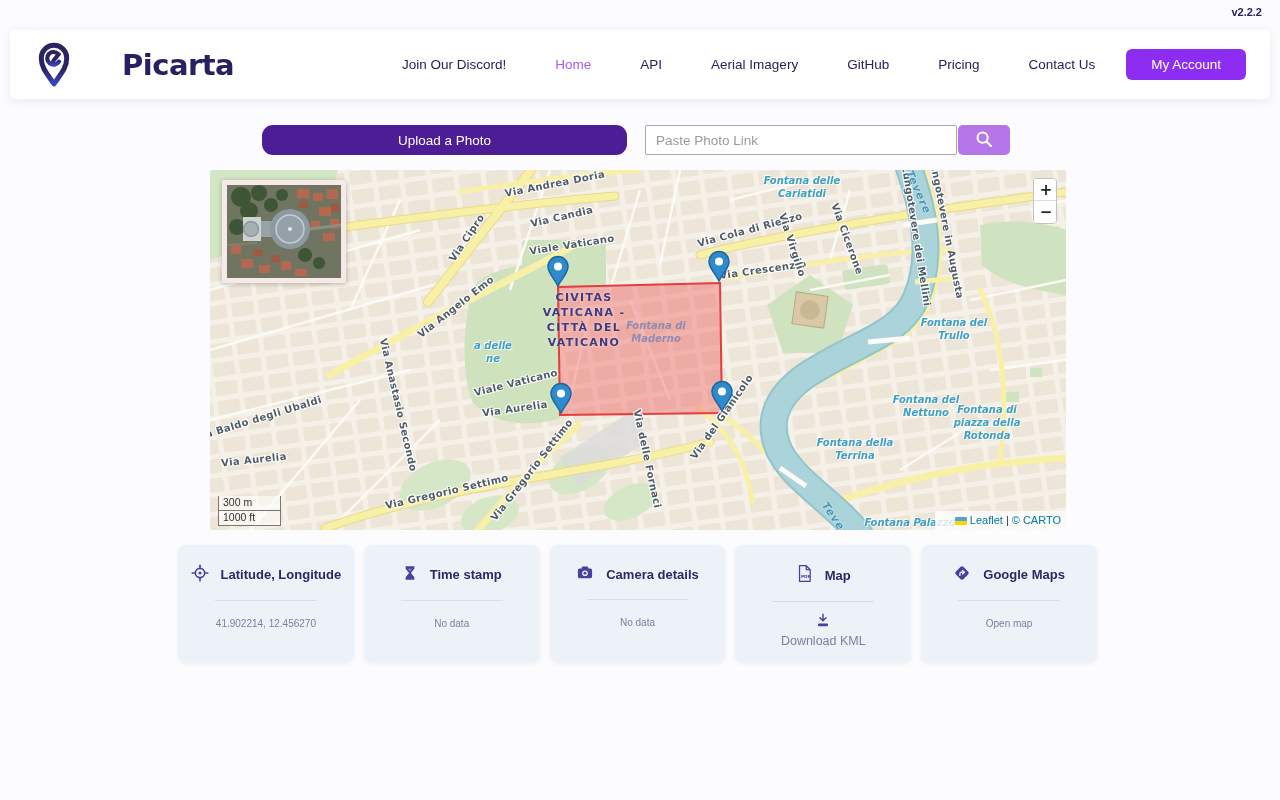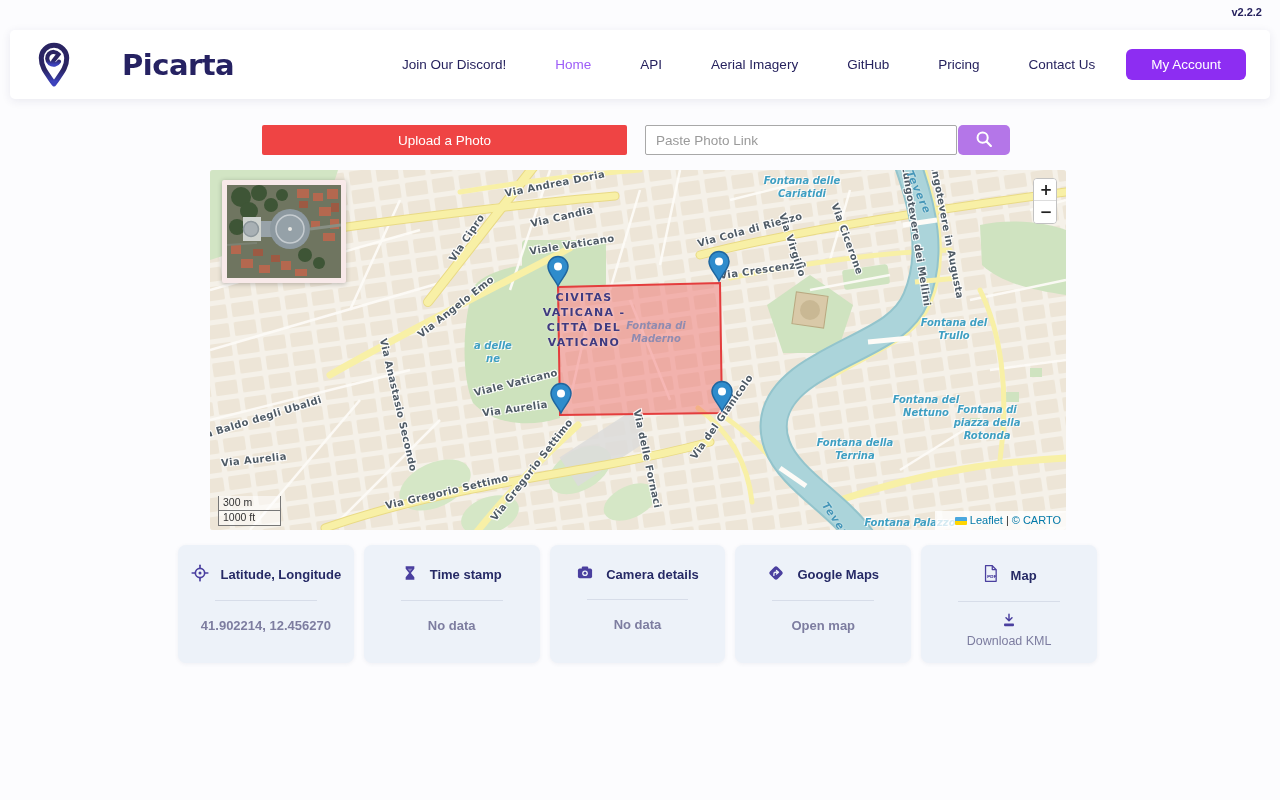--- a/index.html
+++ b/index.html
@@ -15,22 +15,22 @@
             border-radius:5px; box-shadow:0 2px 10px rgba(44,40,100,.09); display:flex; align-items:center; }
   .logo { display:flex; align-items:center; gap:7px; margin-left:24px; cursor:pointer; }
   .logo-text { font-family:"DejaVu Sans", sans-serif; font-weight:bold; font-size:29px; color:#262262; letter-spacing:-.5px;margin-left:41px; }
   .nav { position:absolute; right:24px; display:flex; align-items:center; gap:31px; }
   .nav a { font-size:13.5px; color:#26225e; text-decoration:none; cursor:pointer;margin-left:18px; }
   .nav a.active { color:#9d5cf8; }
   .account-btn { background:#8d2df2; color:#fff; font-size:13.5px; border:none; border-radius:6px;
                  padding:8px 25px; cursor:pointer; }
 
   
-  .upload-btn { position:absolute; left:262px; top:125px; width:365px; height:30px; background:#ef4444;
-                color:#fff; font-size:13.5px; border:none; border-radius:2px; cursor:pointer; font-family:inherit; }
+  .upload-btn { position:absolute; left:262px; top:125px; width:365px; height:30px; background:#4c1d95;
+                color:#fff; font-size:13.5px; border:none; border-radius:11px; cursor:pointer; font-family:inherit; }
   .search-input { position:absolute; left:645px; top:125px; width:312px; height:30px; border:1px solid #a8a8a8;
                   border-radius:2px; font-size:13.5px; padding:0 10px; color:#333; font-family:inherit; outline:none; }
   .search-input::placeholder { color:#9a9a9a; }
   .search-btn { position:absolute; left:958px; top:125px; width:52px; height:30px; background:#b476e8;
                 border:none; border-radius:5px; cursor:pointer; display:flex; align-items:center; justify-content:center; }
 
   
   .map { position:absolute; left:210px; top:170px; width:856px; height:360px; background:#f5f1e9;
          border-radius:3px; overflow:hidden; cursor:grab; }
   .map svg.base { position:absolute; left:0; top:0; }
@@ -64,21 +64,21 @@
   .flag { display:inline-block; width:12px; height:8px; background:linear-gradient(#4aa7de 50%, #ffd500 50%);
           border-radius:1px; }
 
   
   .cards { position:absolute; left:178px; top:545px; width:919px; display:flex; gap:10px; }
   .card { flex:1; height:118px; background:#edf2f9; border-radius:8px; box-shadow:0 1px 4px rgba(60,70,120,.07);
           text-align:center; }
   .card-title { display:flex; align-items:center; justify-content:center; gap:12px; margin-top:19px;
                 font-size:13px; font-weight:bold; color:#262a66; }
   .card hr { border:none; border-top:1px solid #d7dde9; width:58%; margin:15px auto 17px; }
-  .card-value { font-size:13px; color:#7d7da0;font-weight:bold; }
+  .card-value { font-size:10px; color:#7d7da0; }
   .card-value.link { cursor:pointer; }
   .dl-wrap { margin-top:-6px; }
   .dl-wrap .dl-label { font-size:12.5px; color:#7d7da0; margin-top:2px; cursor:pointer; }
   .icon-purple { color:#4a3f9f; }
 </style>
 </head>
 <body>
 
 <div class="page">
 
@@ -382,48 +382,48 @@
         </span>
         <span>Camera details</span>
       </div>
       <hr>
       <div class="card-value">No data</div>
     </div>
 
     <div class="card">
       <div class="card-title">
         <span>
-          <svg width="18" height="18" viewBox="0 0 24 24">
-            <rect x="4.8" y="4.8" width="14.4" height="14.4" rx="3" fill="#4a3f9f" transform="rotate(45 12 12)"></rect>
-            <path d="M9.2 15.2 V13 a2 2 0 0 1 2-2 h3.2 M12.6 8.6 L15.4 11 L12.6 13.4" fill="none" stroke="#edf2f9" stroke-width="1.7" stroke-linecap="round" stroke-linejoin="round"></path>
-          </svg>
-        </span>
-        <span>Google Maps</span>
-      </div>
-      <hr>
-      <div class="card-value link">Open map</div>
-    </div>
-
-    <div class="card">
-      <div class="card-title">
-        <span>
           <svg width="17" height="19" viewBox="0 0 24 26">
             <path d="M5 2 H14.5 L20 7.5 V24 H5 Z" fill="none" stroke="#4a3f9f" stroke-width="1.8" stroke-linejoin="round"></path>
             <path d="M14.5 2 V7.5 H20" fill="none" stroke="#4a3f9f" stroke-width="1.8" stroke-linejoin="round"></path>
             <text x="7" y="20" font-family="DejaVu Sans, sans-serif" font-size="6" font-weight="bold" fill="#4a3f9f">PDF</text>
           </svg>
         </span>
         <span>Map</span>
       </div>
       <hr>
       <div class="dl-wrap">
         <span>
           <svg width="16" height="15" viewBox="0 0 24 22">
             <path d="M12 1.5 V11 M7.5 7 L12 11.5 L16.5 7" fill="none" stroke="#4a3f9f" stroke-width="2.2" stroke-linecap="round" stroke-linejoin="round"></path>
             <rect x="4.5" y="15.5" width="15" height="4" rx="1.2" fill="#4a3f9f"></rect>
           </svg>
         </span>
         <div class="dl-label">Download KML</div>
       </div>
     </div>
 
+    <div class="card">
+      <div class="card-title">
+        <span>
+          <svg width="18" height="18" viewBox="0 0 24 24">
+            <rect x="4.8" y="4.8" width="14.4" height="14.4" rx="3" fill="#4a3f9f" transform="rotate(45 12 12)"></rect>
+            <path d="M9.2 15.2 V13 a2 2 0 0 1 2-2 h3.2 M12.6 8.6 L15.4 11 L12.6 13.4" fill="none" stroke="#edf2f9" stroke-width="1.7" stroke-linecap="round" stroke-linejoin="round"></path>
+          </svg>
+        </span>
+        <span>Google Maps</span>
+      </div>
+      <hr>
+      <div class="card-value link">Open map</div>
+    </div>
+
   </div>
 </div>
 
 </body></html>

